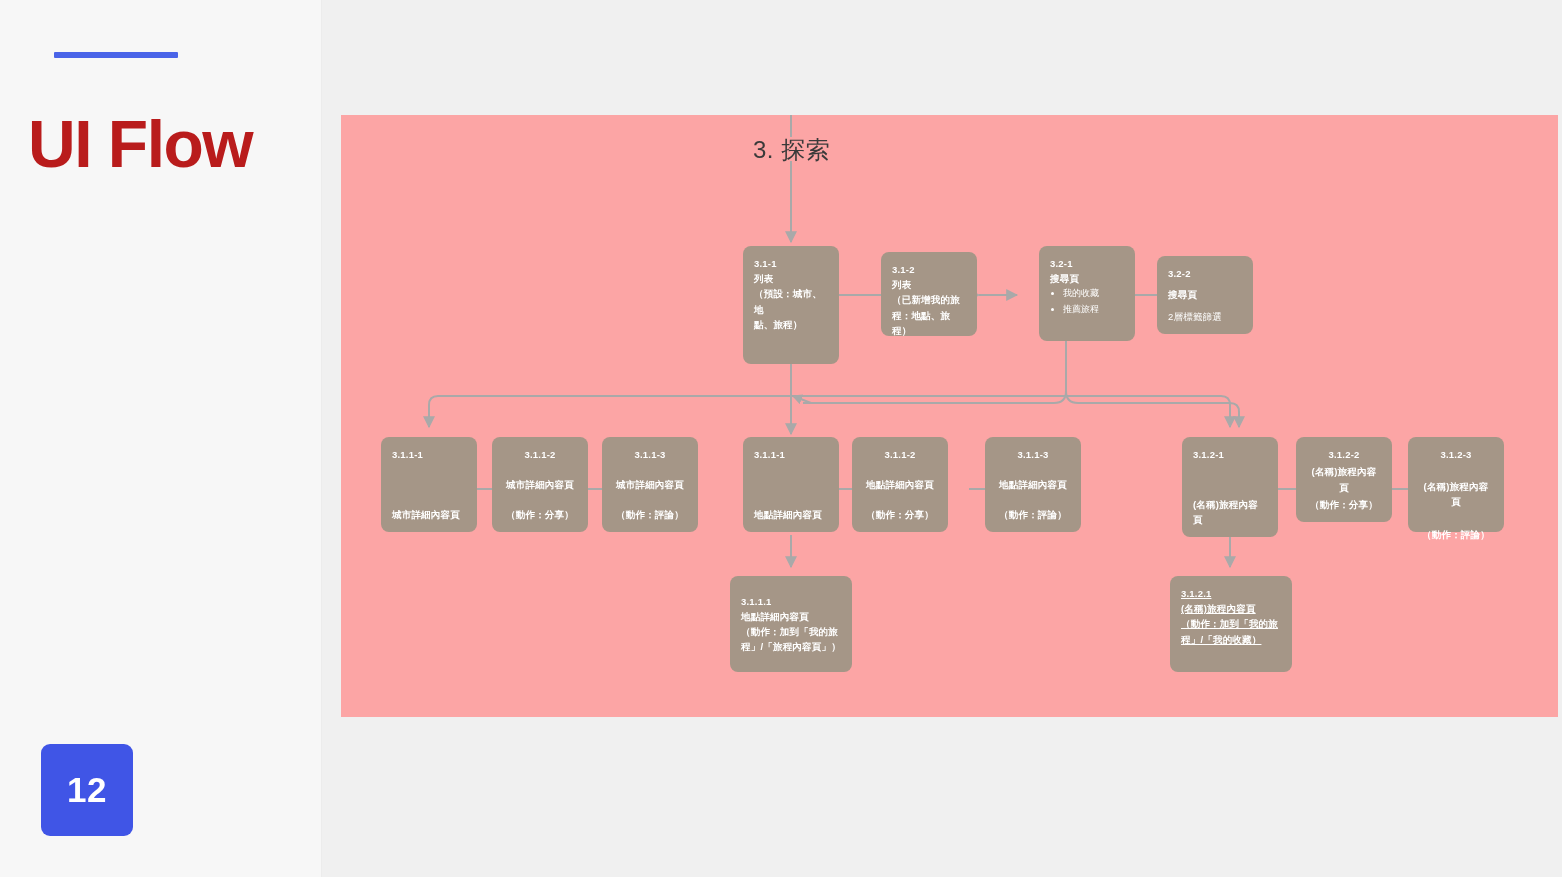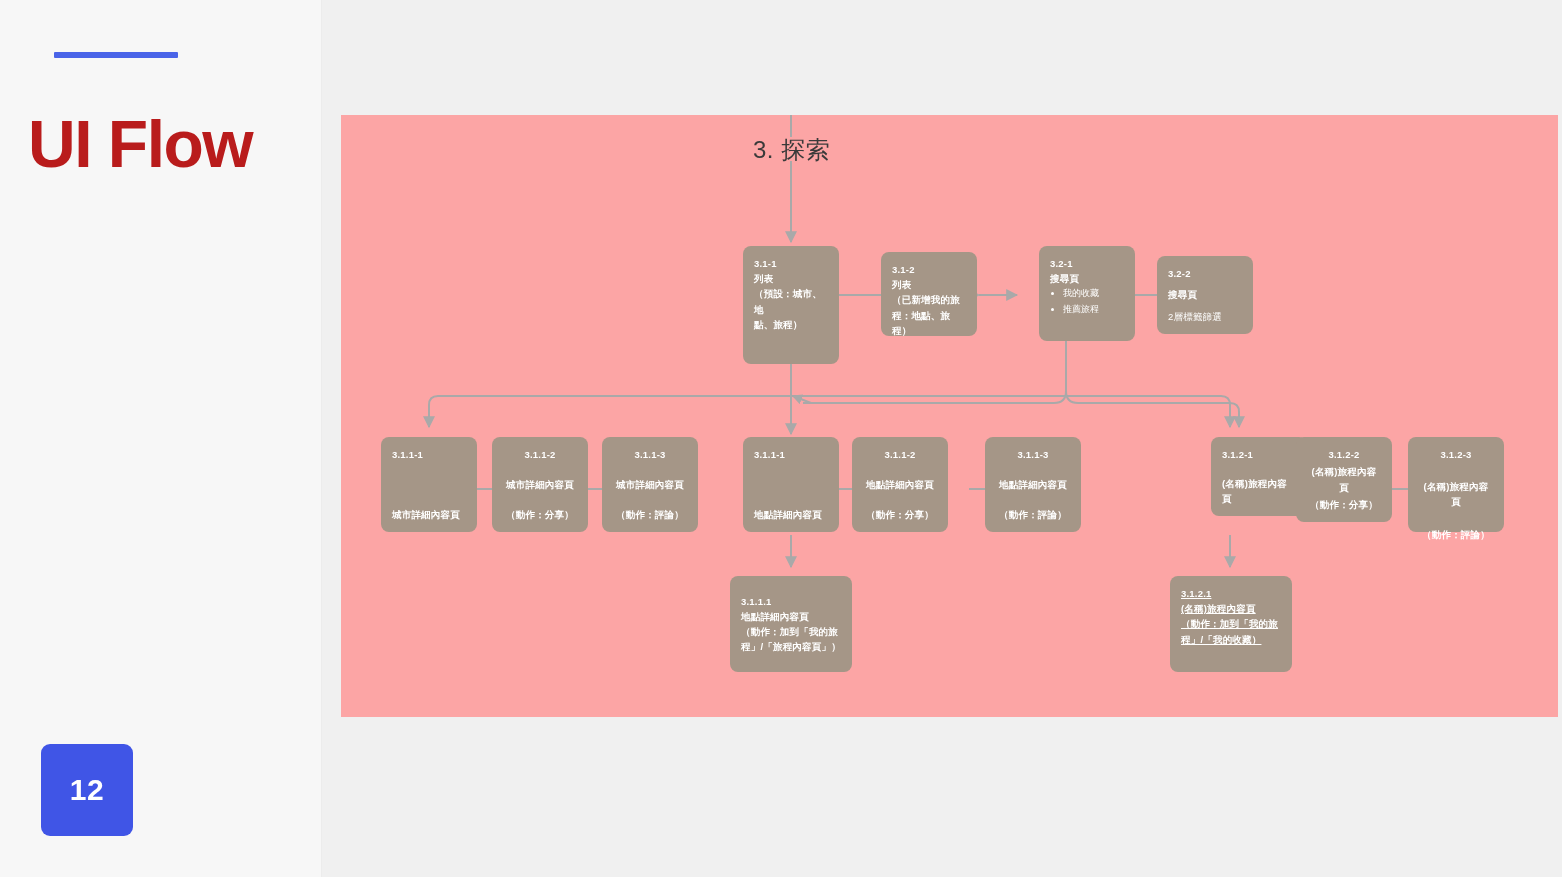--- a/index.html
+++ b/index.html
@@ -47,21 +47,21 @@
   }
   .page-badge {
     position: absolute;
     left: 41px;
     top: 744px;
     width: 92px;
     height: 92px;
     background: #4055e6;
     border-radius: 9px;
     color: #ffffff;
-    font-size: 30px;
+    font-size: 35px;
     font-weight: 700;
     display: flex;
     align-items: center;
     justify-content: center;
     letter-spacing: 0.5px;
   }
 
   
   .canvas {
     position: absolute;
@@ -276,21 +276,21 @@
       <div class="nline">地點詳細內容頁</div>
       <div class="nline">（動作：分享）</div>
     </div>
 
     <div class="node mid" style="left:644px; top:322px; width:96px; height:95px;">
       <div class="nid">3.1.1-3</div>
       <div class="nline">地點詳細內容頁</div>
       <div class="nline">（動作：評論）</div>
     </div>
 
-    <div class="node mid" style="left:870px; top:322px; width:96px; height:79px; align-items:flex-start; text-align:left;">
+    <div class="node mid" style="left:841px; top:322px; width:96px; height:100px; align-items:flex-start; text-align:left;">
       <div class="nid">3.1.2-1</div>
       <div class="nline">(名稱)旅程內容頁</div>
     </div>
 
     <div class="node mid" style="left:955px; top:322px; width:96px; height:85px;">
       <div class="nid">3.1.2-2</div>
       <div class="nline">(名稱)旅程內容頁</div>
       <div class="nline">（動作：分享）</div>
     </div>
 

